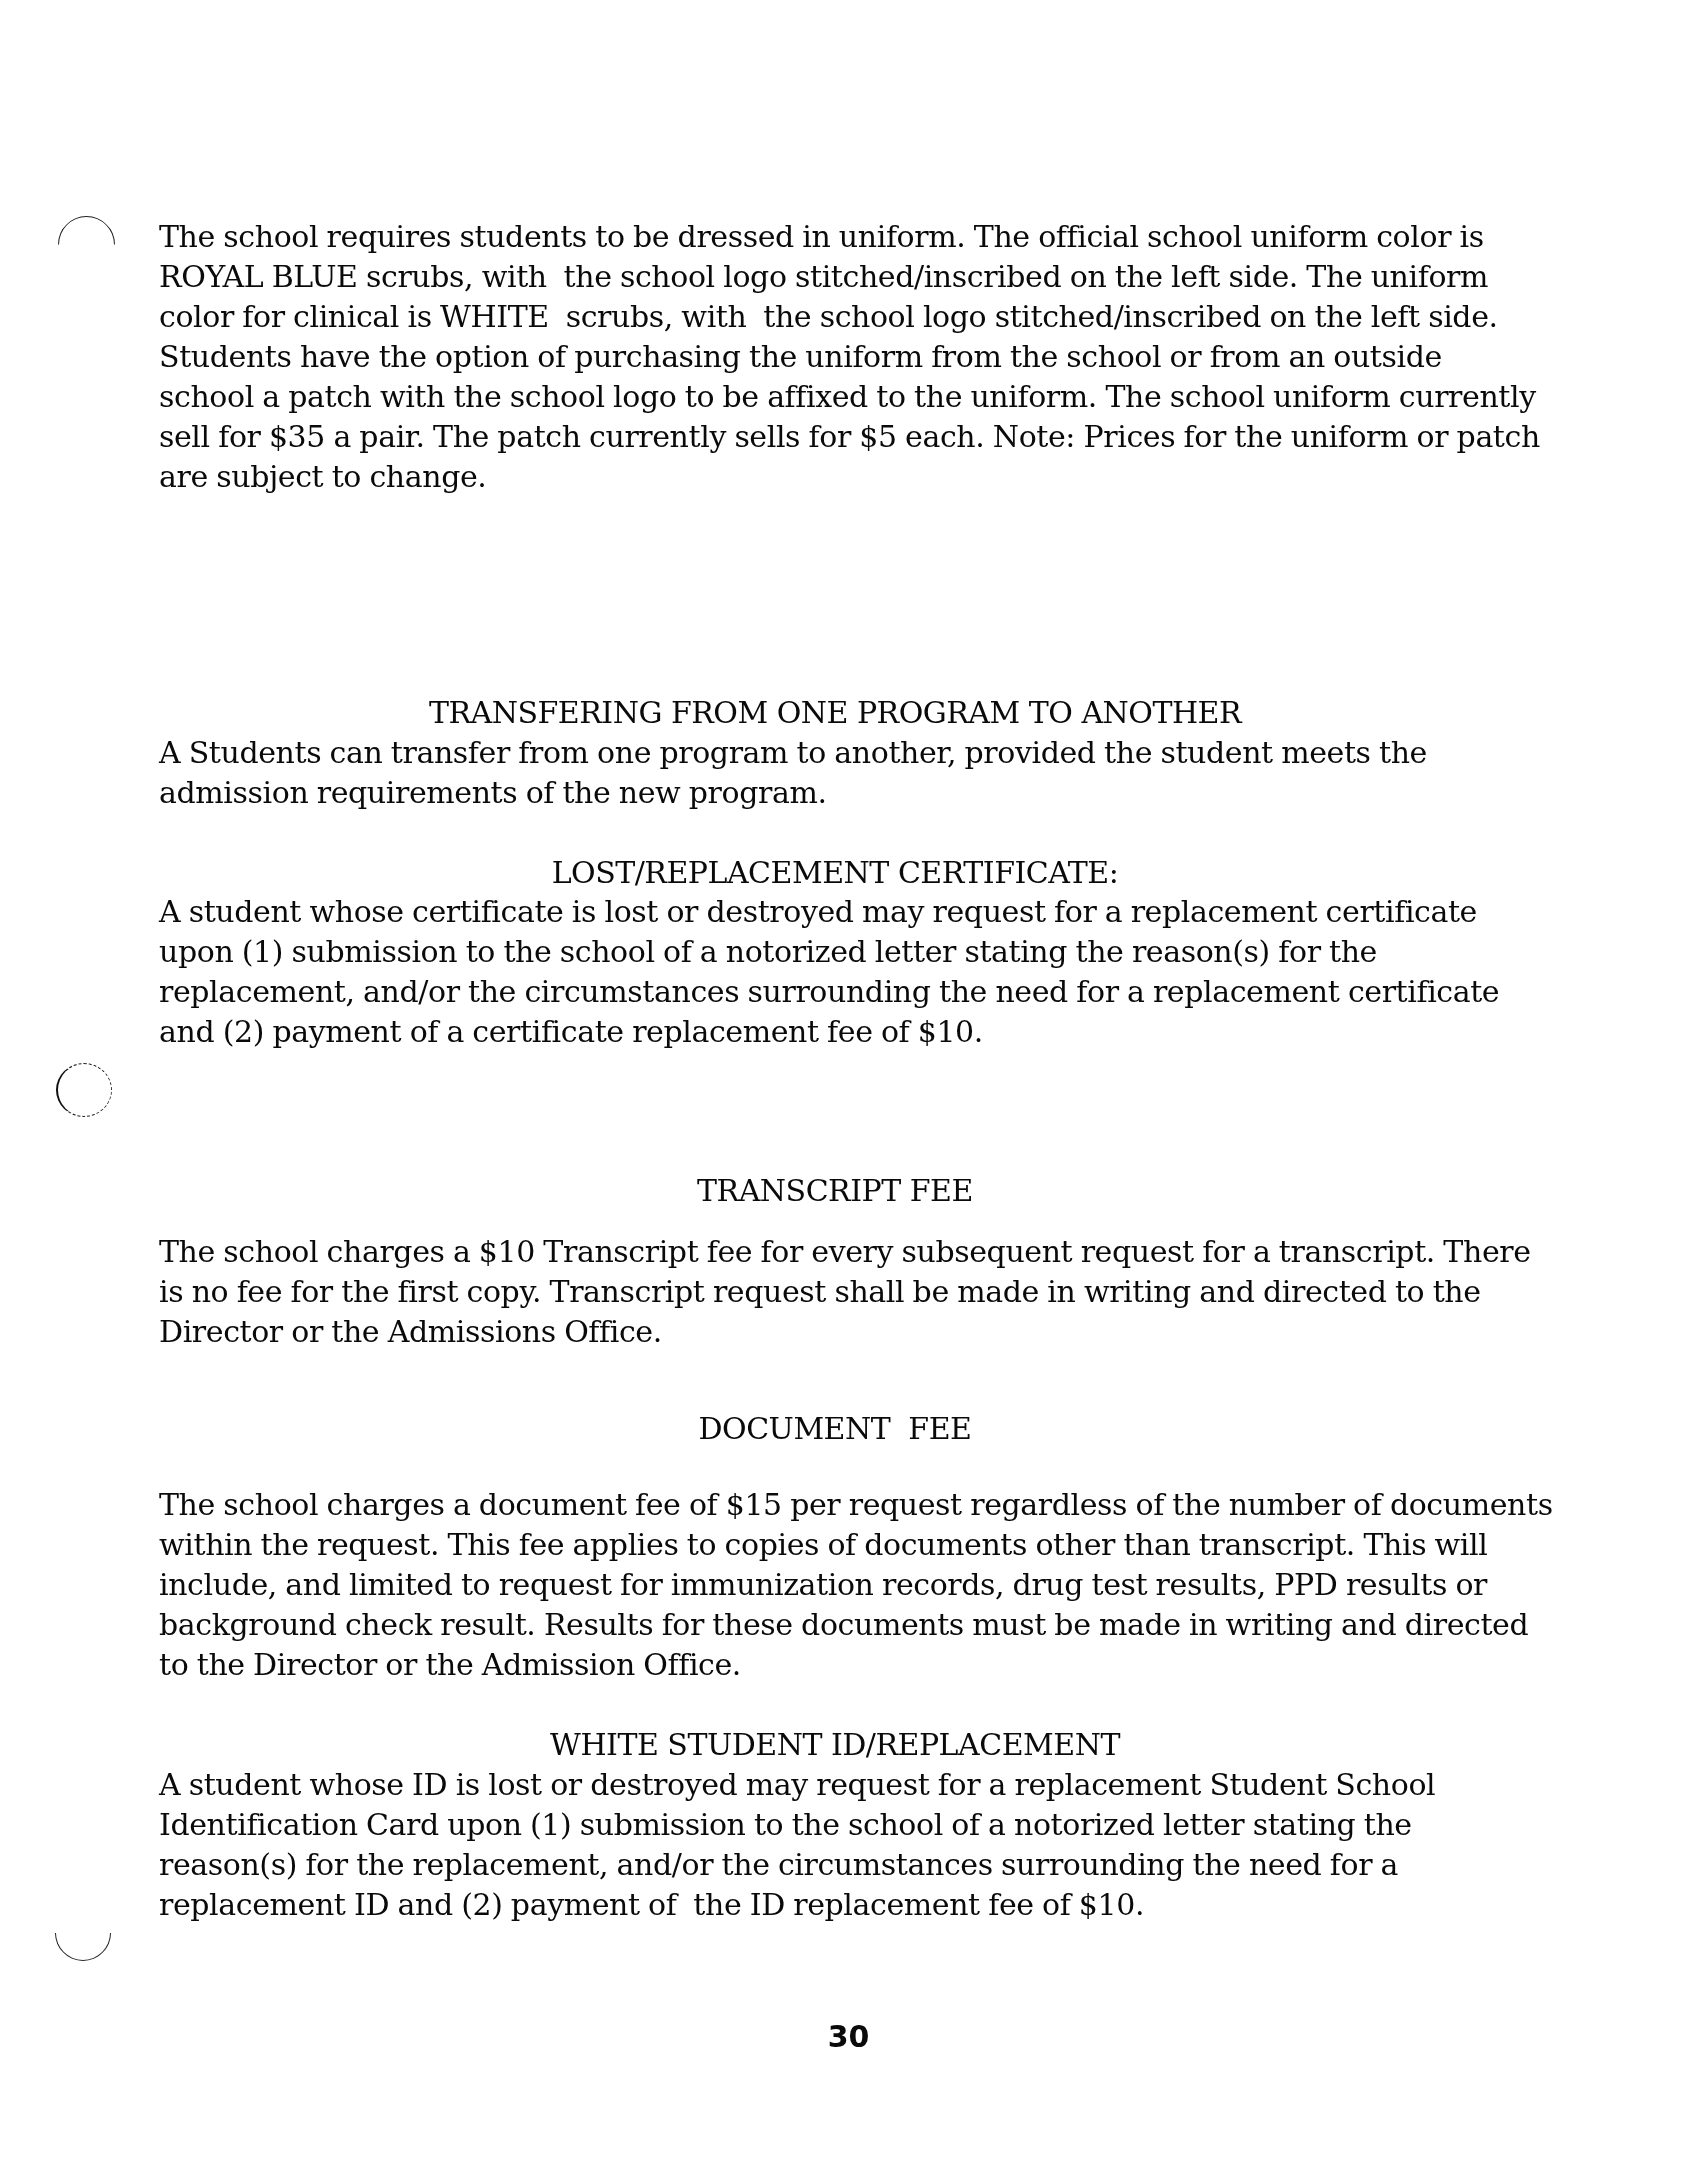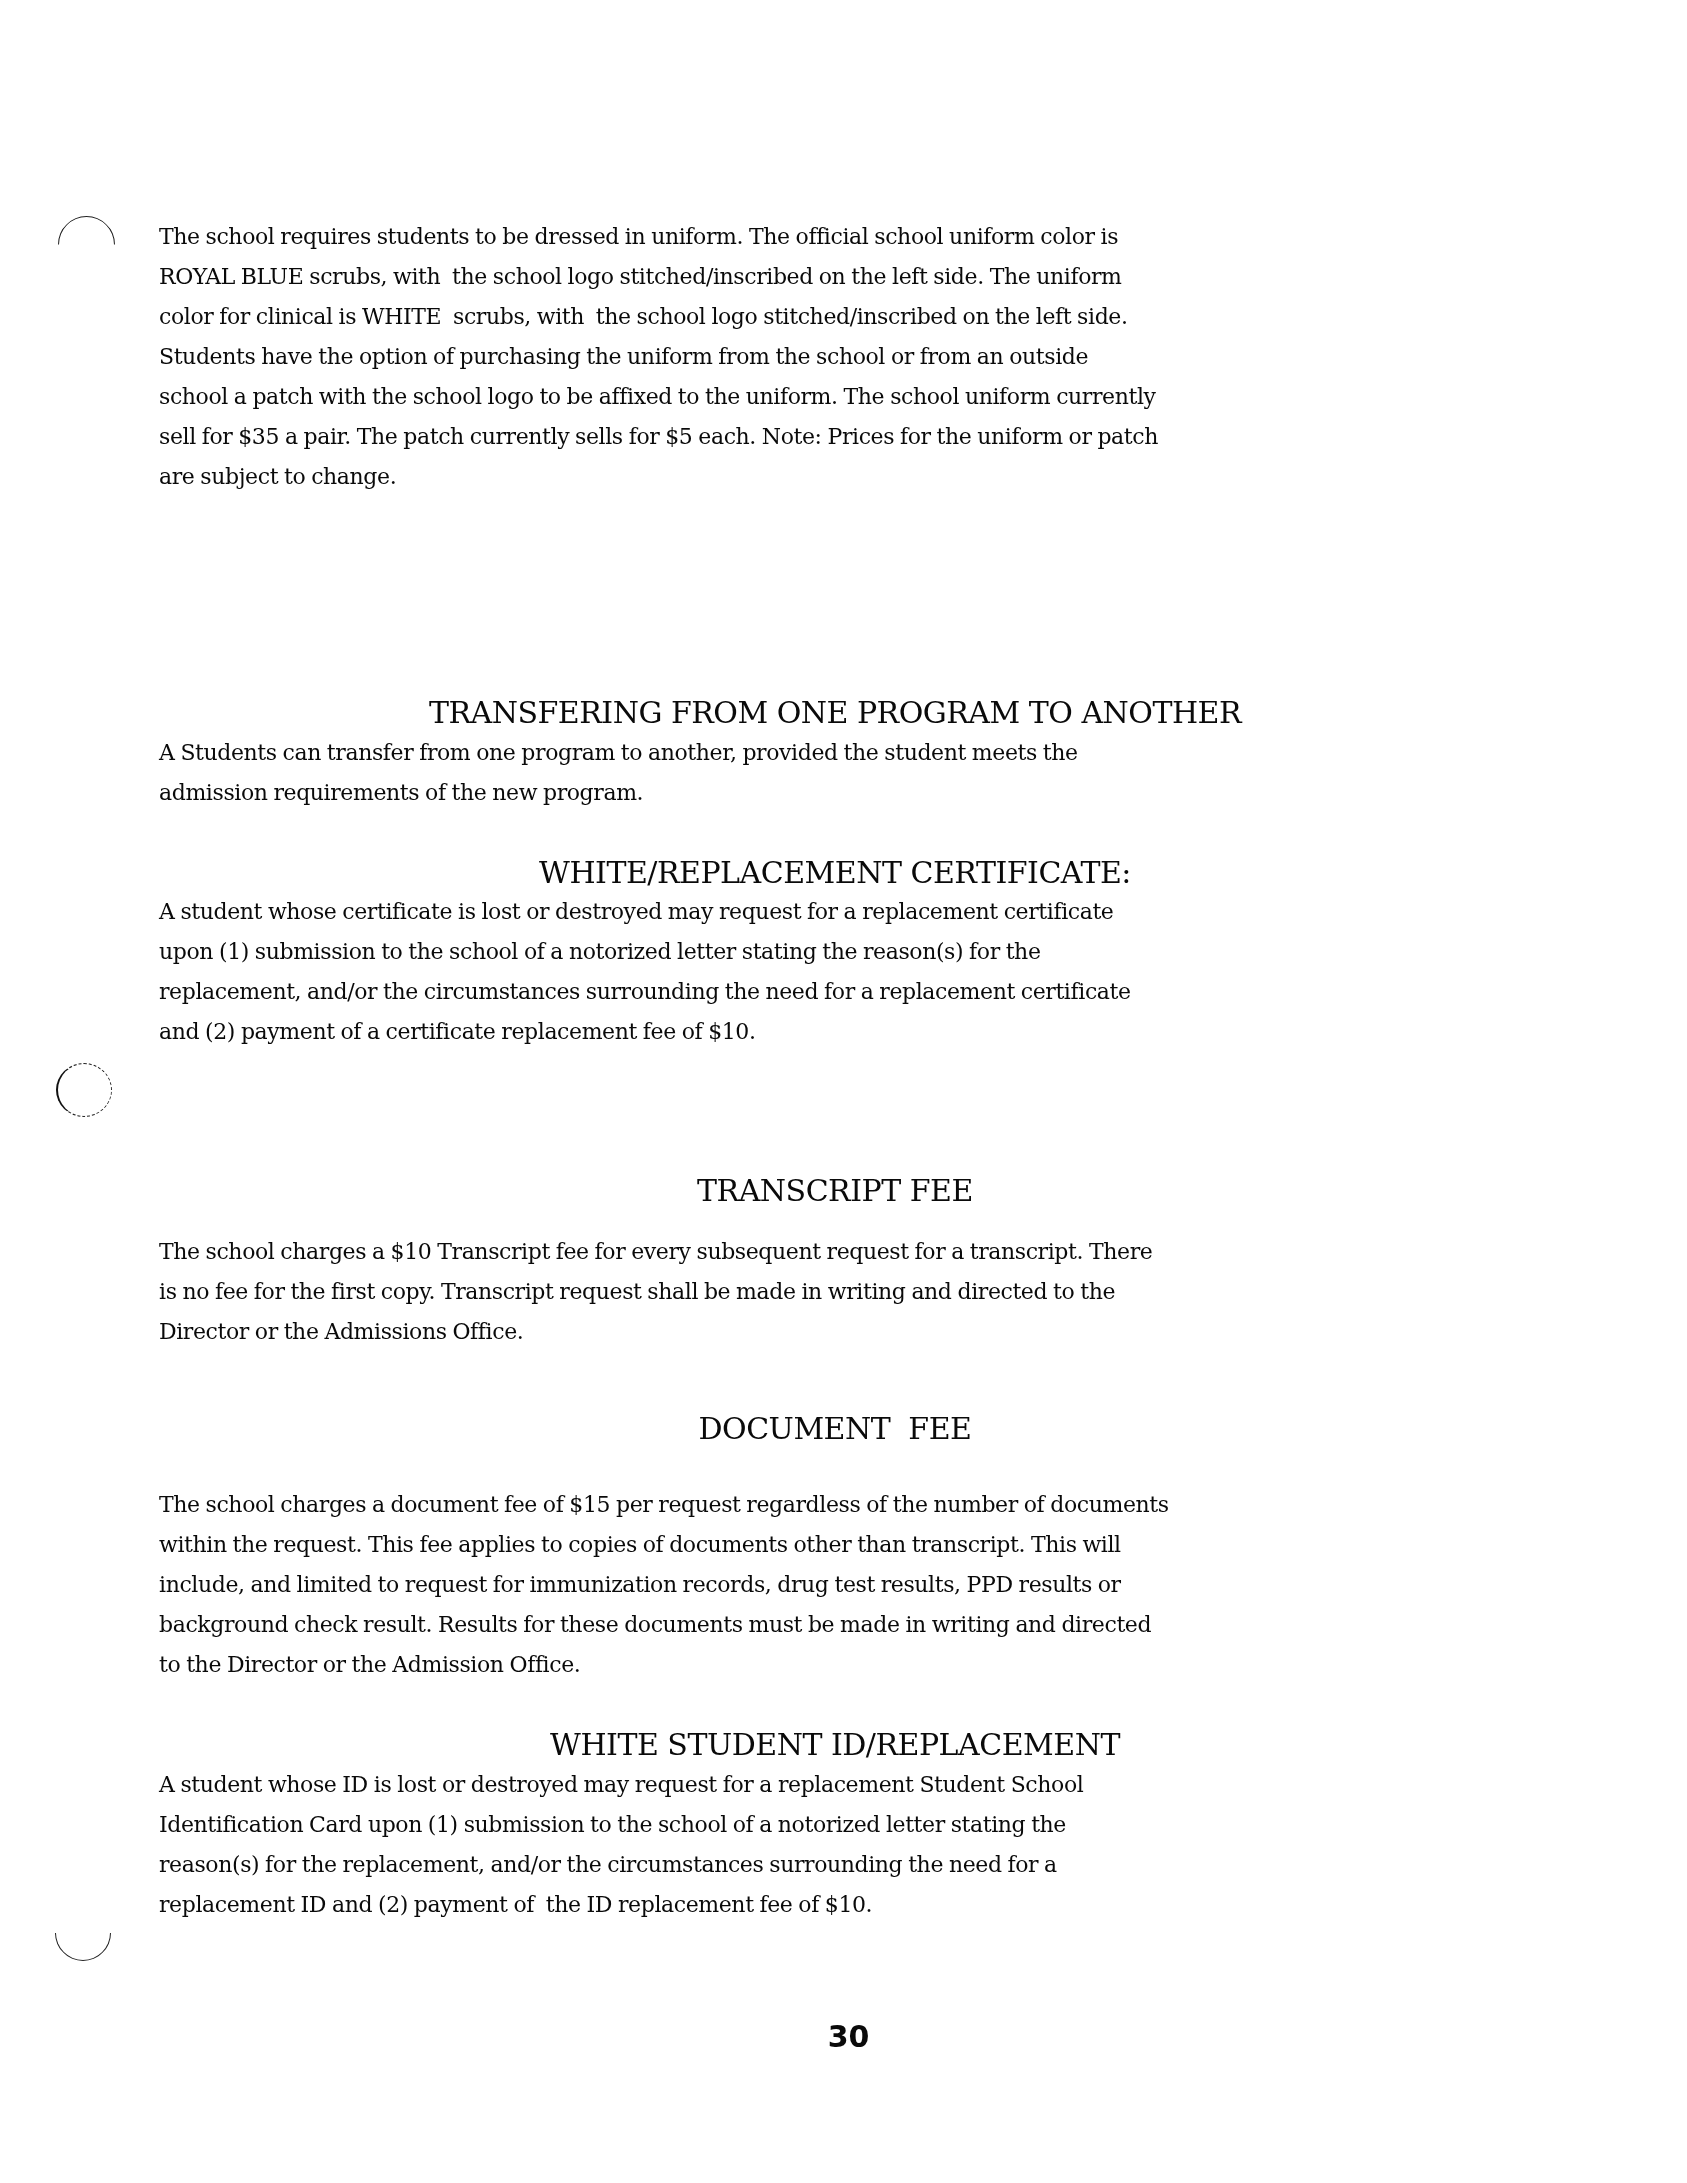--- a/index.html
+++ b/index.html
@@ -19,21 +19,21 @@
     position: absolute;
     left: 0; top: 0;
     width: 1687px;
     height: 2183px;
     background: #fff;
   }
   .block {
     position: absolute;
     left: 159px;
     width: 1363px;
-    font-size: 22px;
+    font-size: 30px;
     line-height: 40px;
     letter-spacing: -0.4px;
     word-spacing: -0.7px;
   }
   .line {
     display: block;
     white-space: pre;
     height: 40px;
   }
   .heading {
@@ -101,21 +101,21 @@
     <span class="line">are subject to change.</span>
   </div>
 
 
   <div class="heading" style="top:693px">TRANSFERING FROM ONE PROGRAM TO ANOTHER</div>
   <div class="block" style="top:733px">
     <span class="line">A Students can transfer from one program to another, provided the student meets the</span>
     <span class="line">admission requirements of the new program.</span>
   </div>
 
-  <div class="heading" style="top:853px">WHITE/REPLACEMENT CERTIFICATE:</div>
+  <div class="heading" style="top:853px">LOST/REPLACEMENT CERTIFICATE:</div>
   <div class="block" style="top:892px">
     <span class="line">A student whose certificate is lost or destroyed may request for a replacement certificate</span>
     <span class="line">upon (1) submission to the school of a notorized letter stating the reason(s) for the</span>
     <span class="line">replacement, and/or the circumstances surrounding the need for a replacement certificate</span>
     <span class="line">and (2) payment of a certificate replacement fee of $10.</span>
   </div>
 
   <div class="heading" style="top:1171px">TRANSCRIPT FEE</div>
   <div class="block" style="top:1232px">
     <span class="line">The school charges a $10 Transcript fee for every subsequent request for a transcript. There</span>

